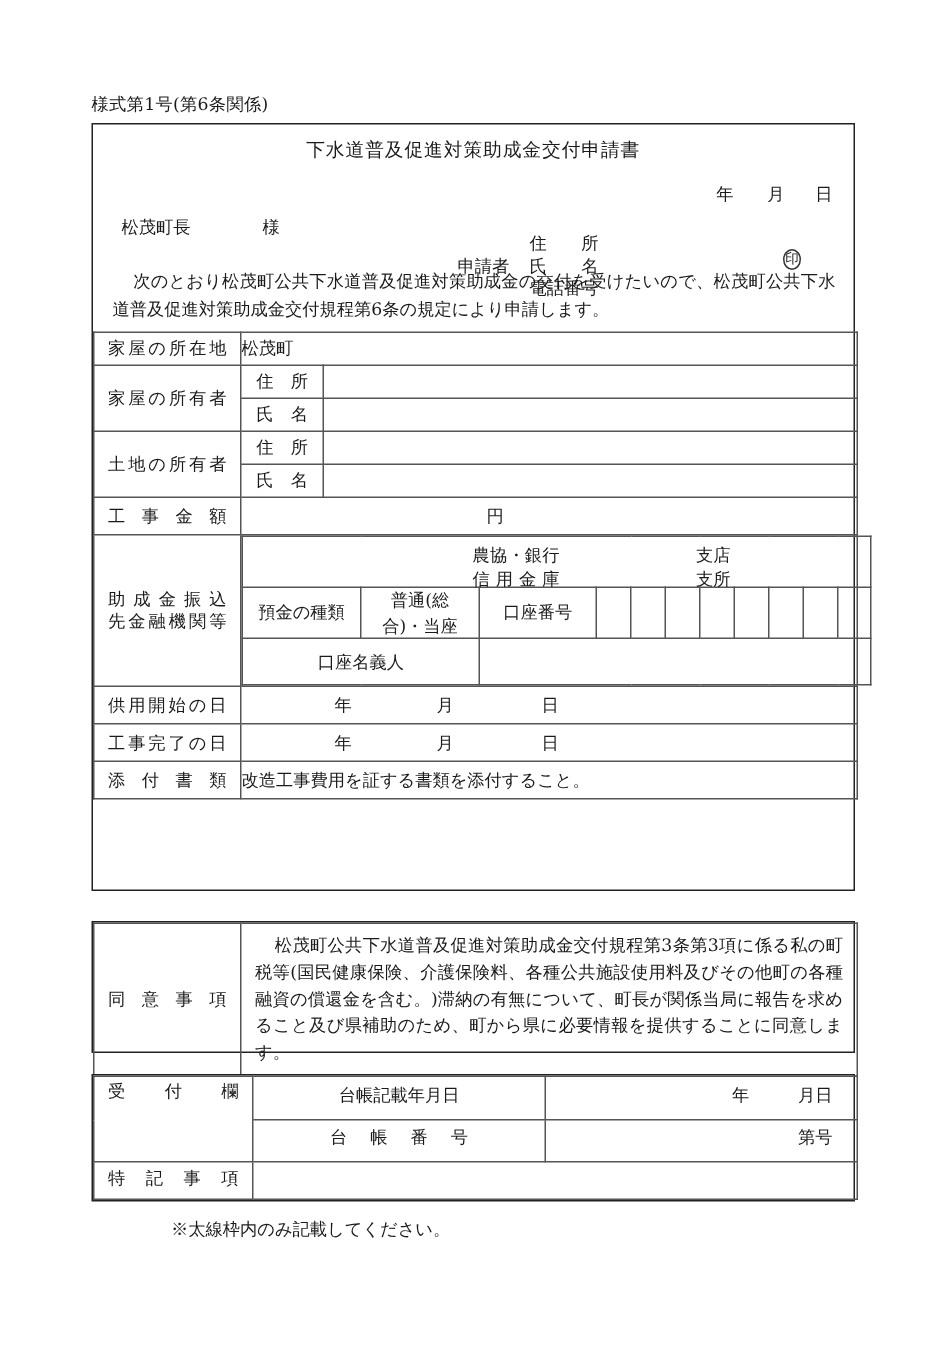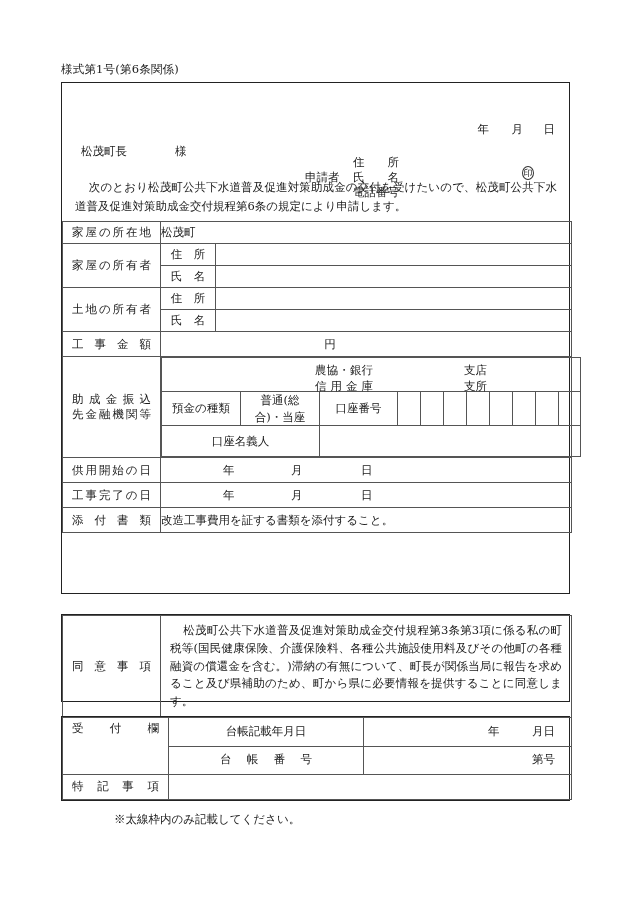--- a/index.html
+++ b/index.html
@@ -251,20 +251,21 @@
 </head>
 <body>
 
 <div class="page">
 
   <div class="form-no">様式第1号(第6条関係)</div>
 
   <div class="frame" style="left:61px; top:82px; width:509px; height:512px;">
 
     <div class="hdr">
+      <div class="doc-title">下水道普及促進対策助成金交付申請書</div>
 
       <div class="date-line">
         <span class="gap-y">年</span><span class="gap-m">月</span><span>日</span>
       </div>
 
       <div class="addressee">
         <span>松茂町長</span><span class="sama">様</span>
       </div>
 
       <div class="applicant">

